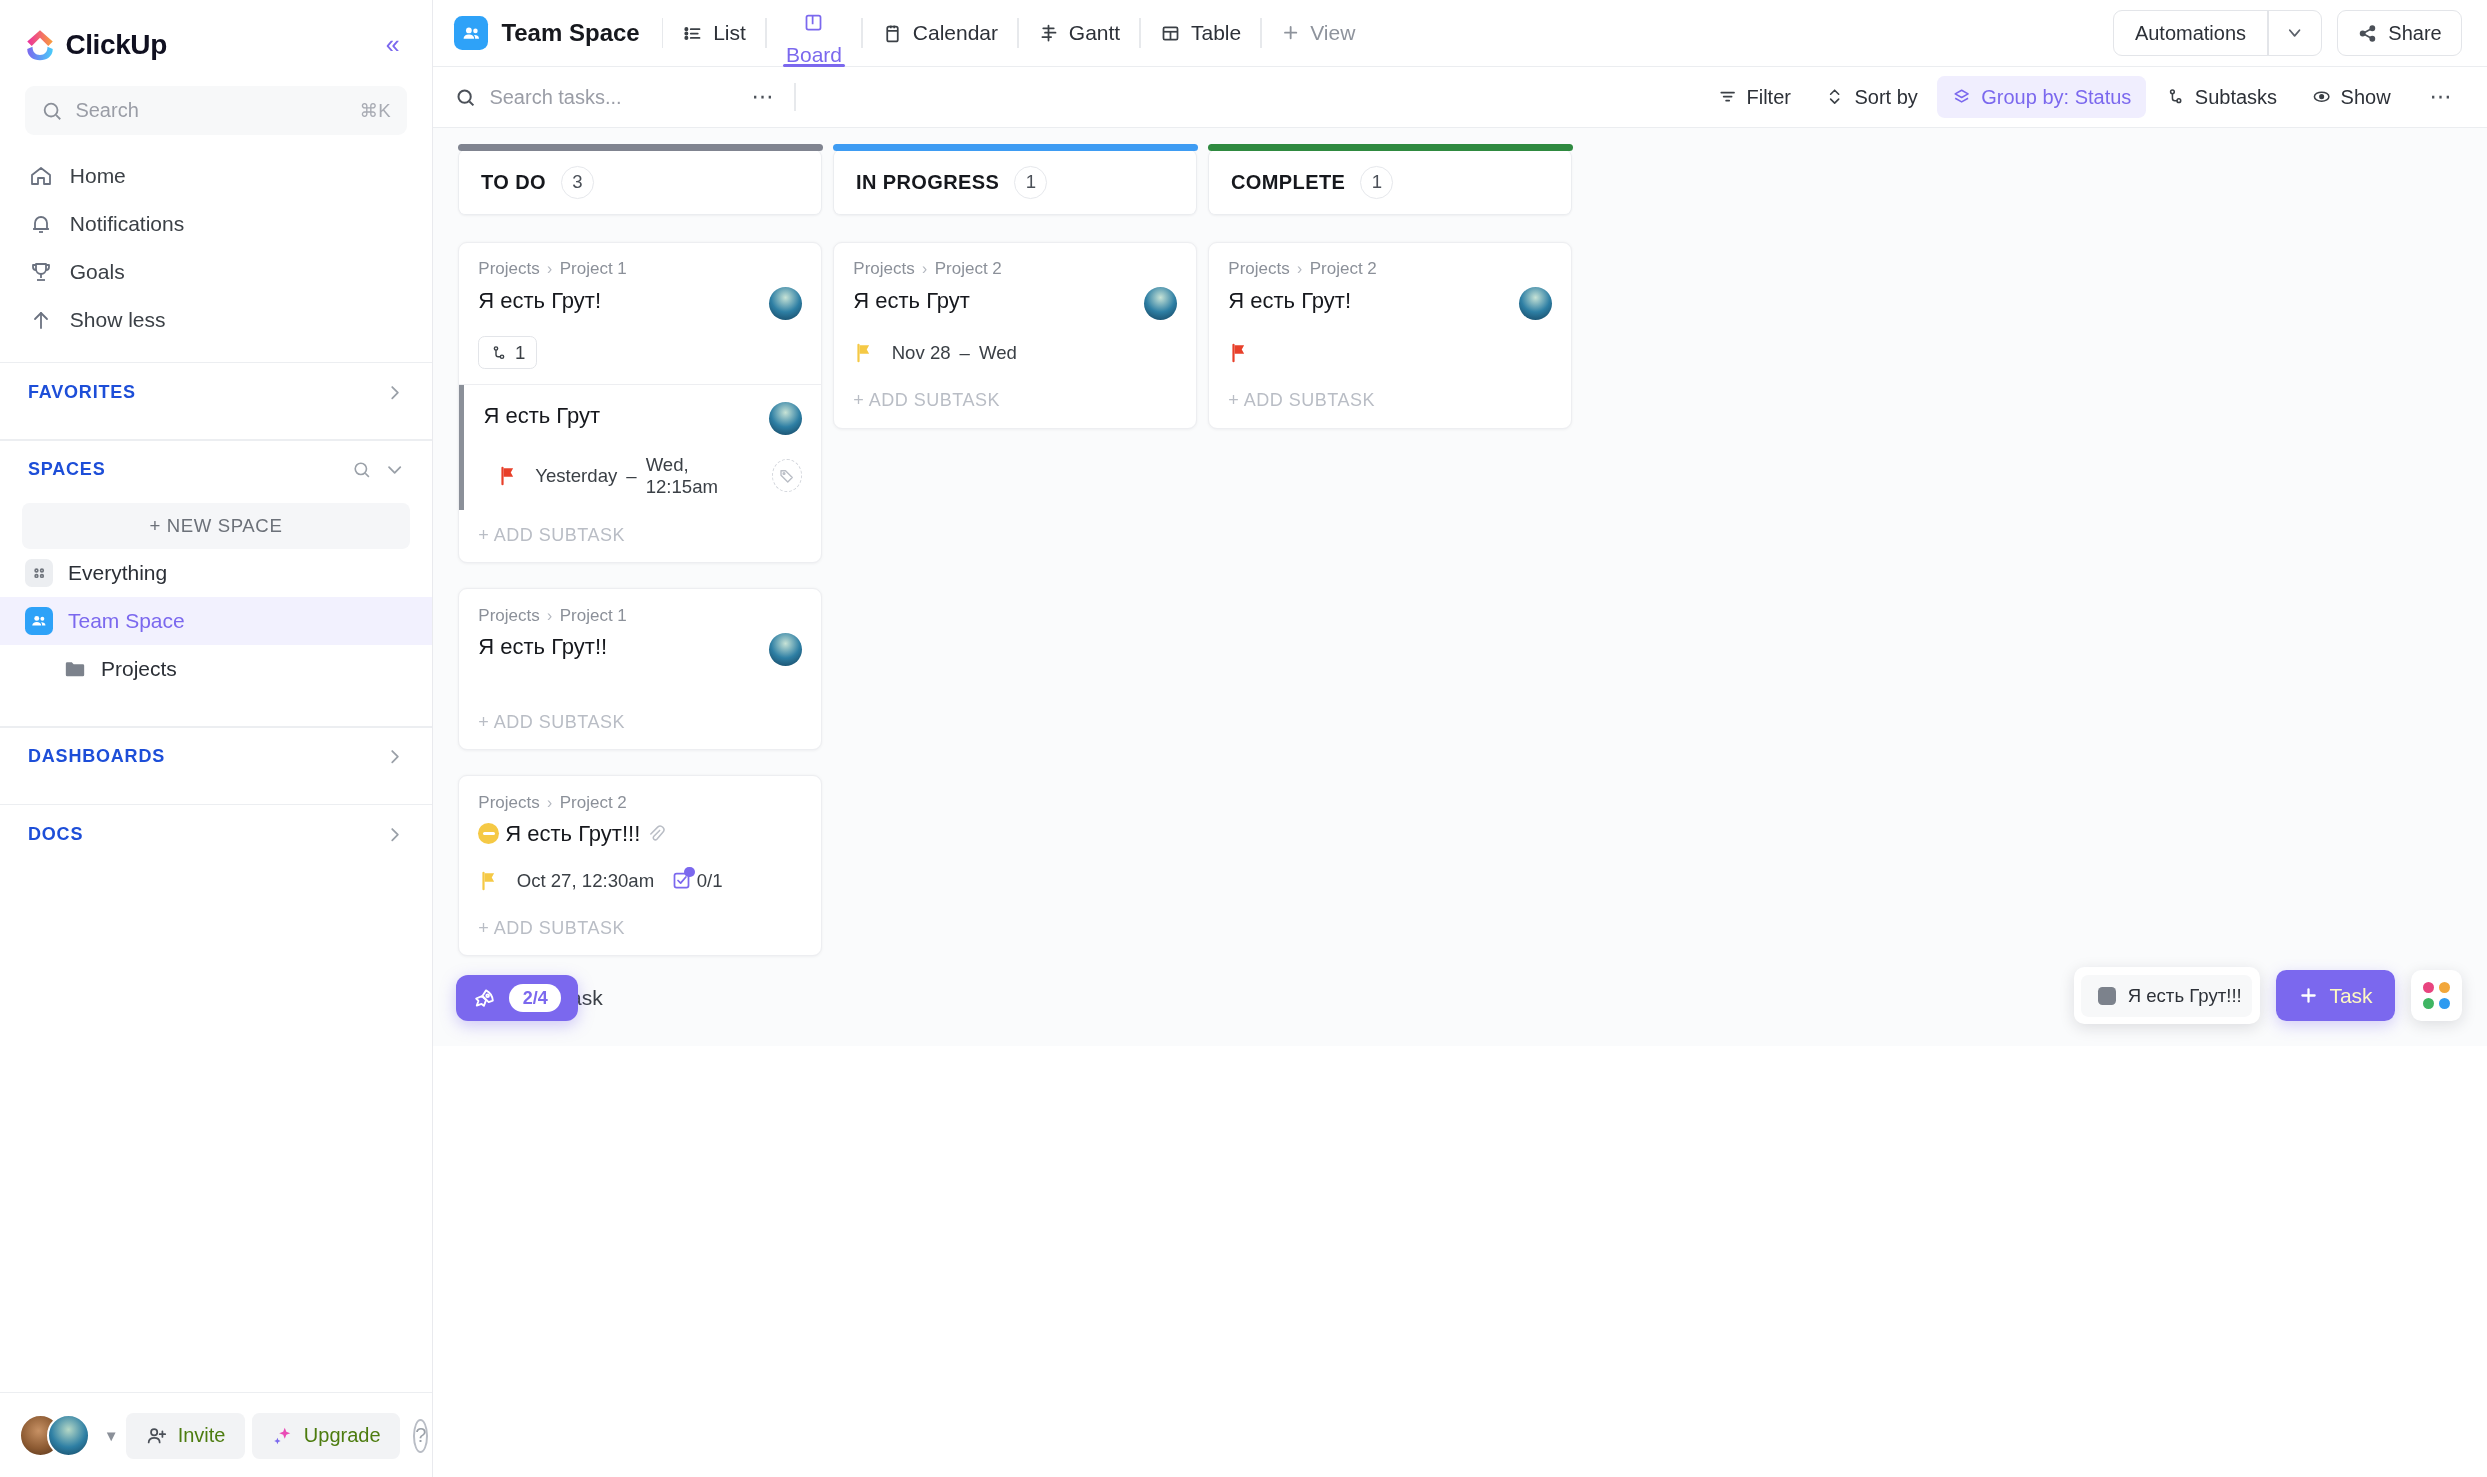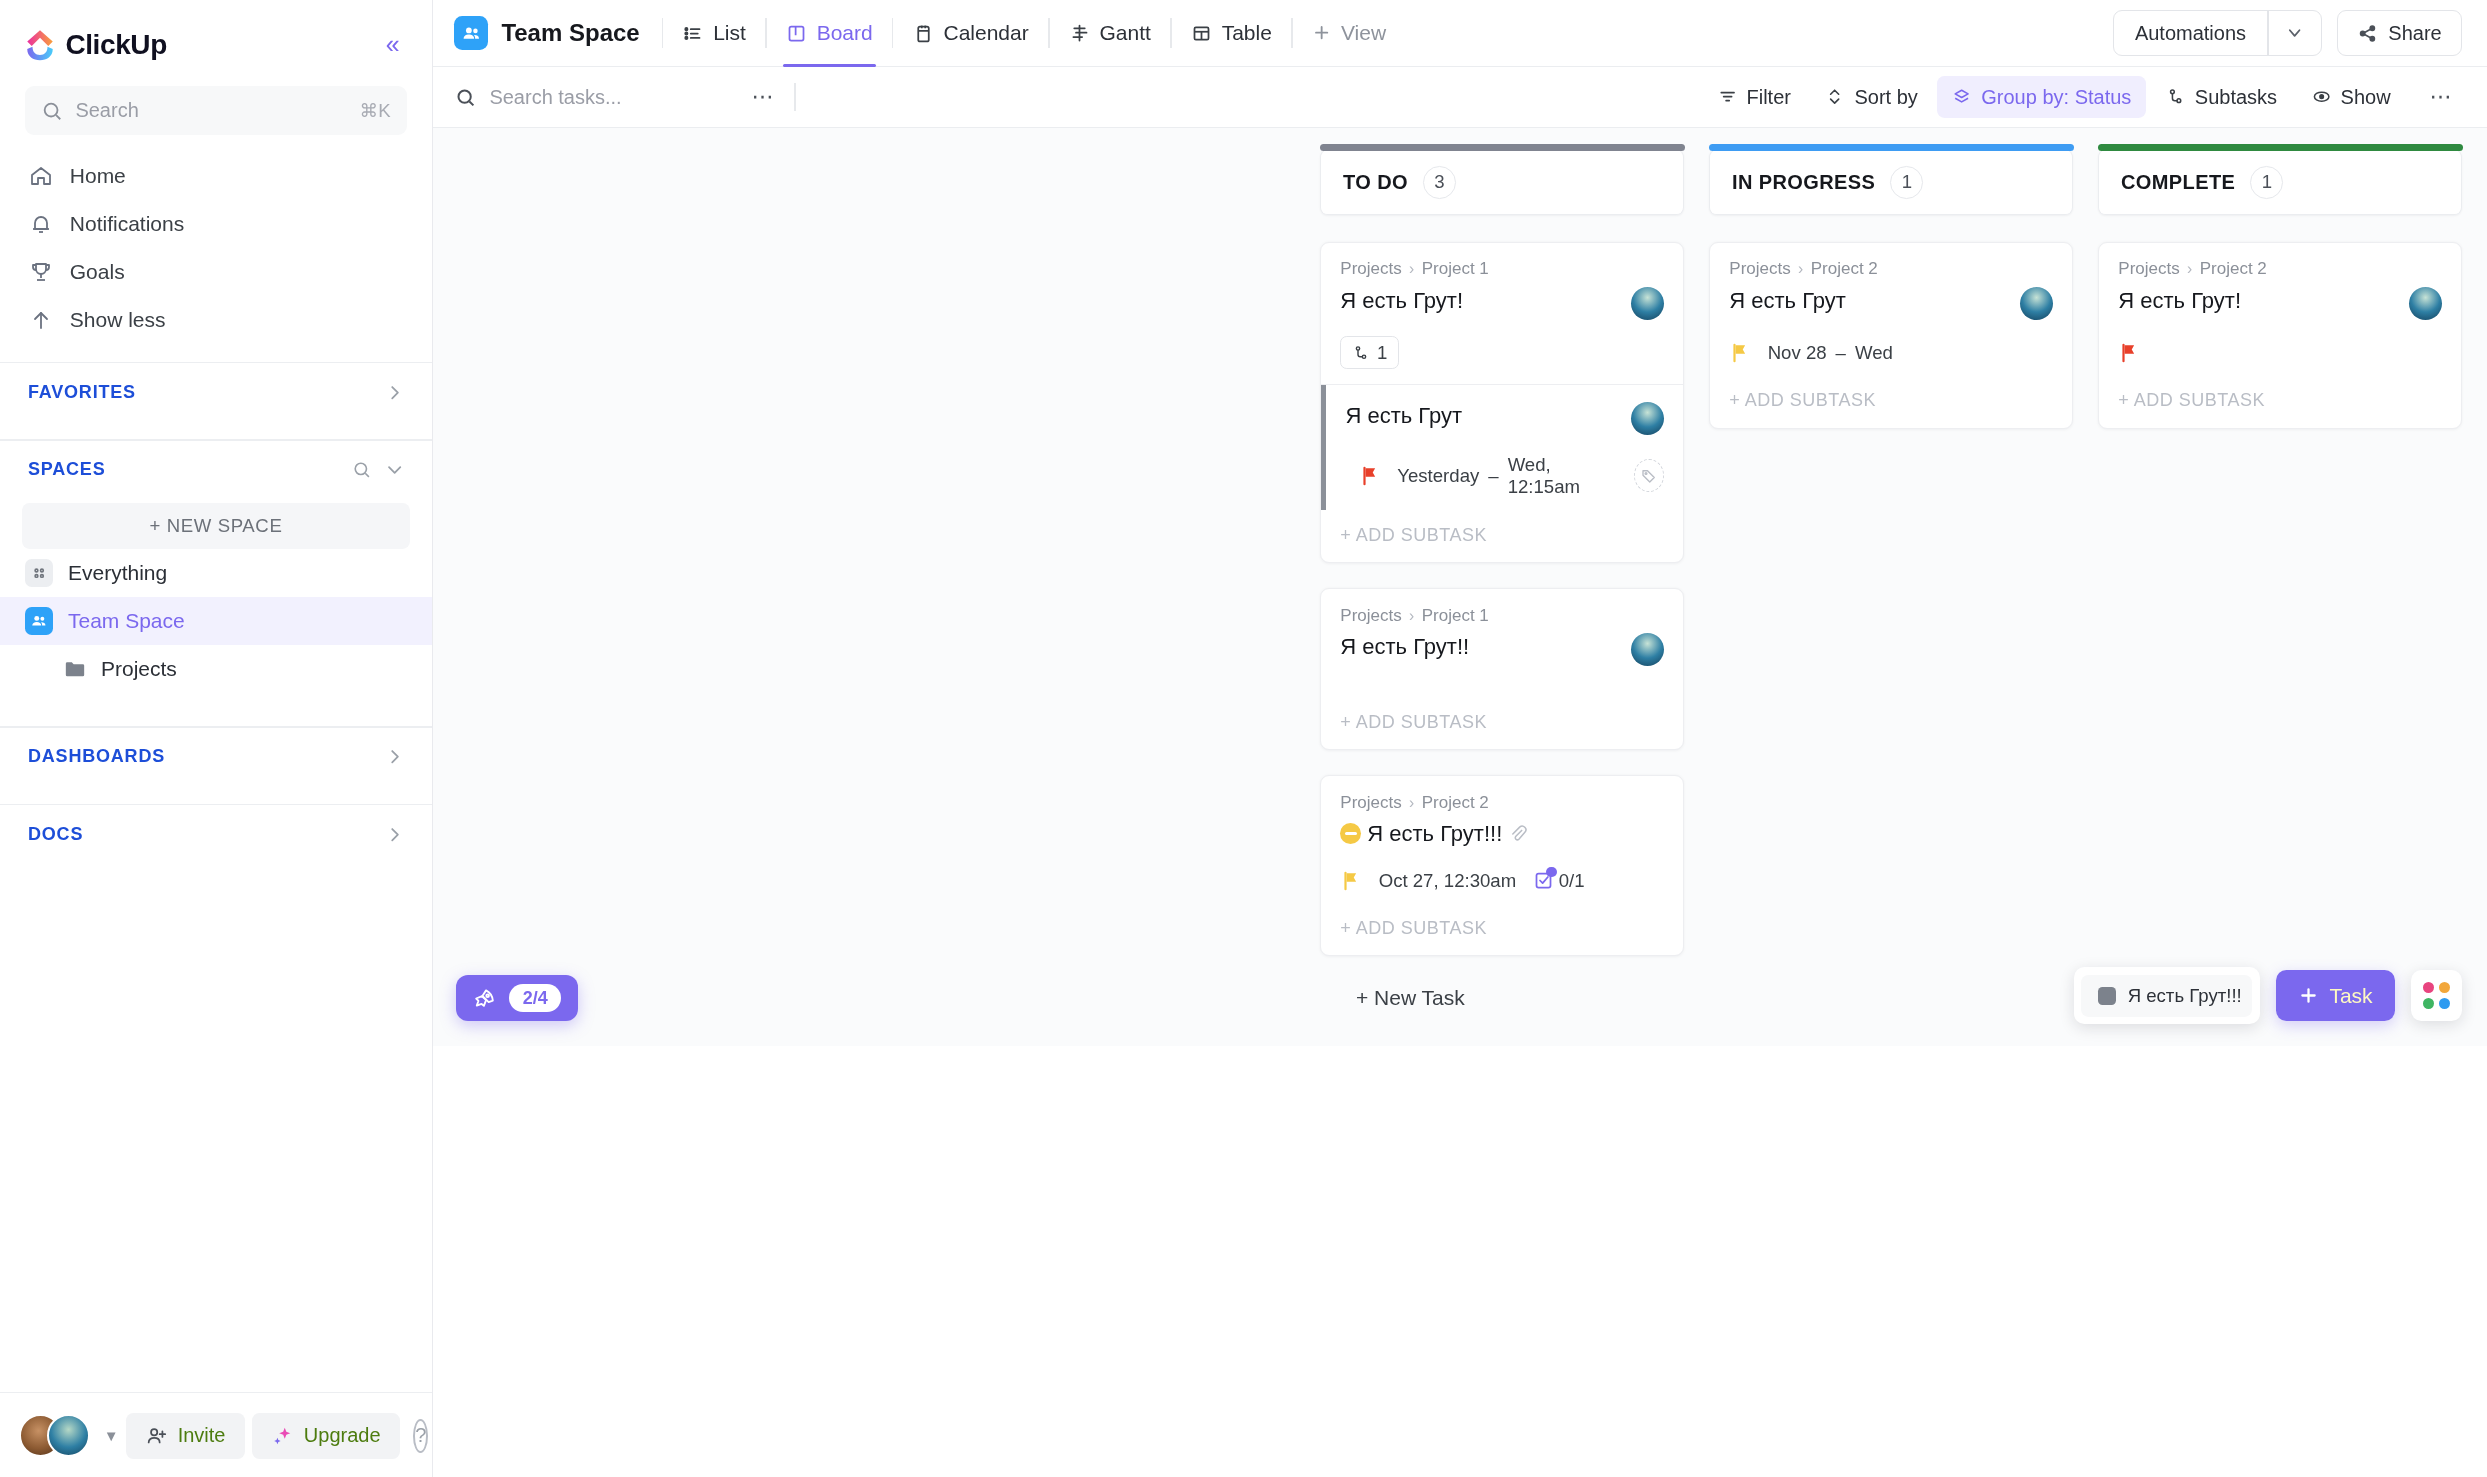--- a/index.html
+++ b/index.html
@@ -97,21 +97,21 @@
   }
   .space-chip { display: flex; align-items: center; gap: 13.4px; padding-right: 22px; }
   .space-chip .sq { width: 34px; height: 34px; border-radius: 8.2px; background: #2ea2f8; color: #fff;
     display: flex; align-items: center; justify-content: center; }
   .space-chip .nm { font-size: 24px; font-weight: 700; color: #16181d; }
   .vsep { width: 1.5px; height: 30px; background: #e7e9ec; }
   .vtab {
     display: flex; align-items: center; gap: 9.7px; padding: 0 19.3px; height: 42px;
     font-size: 21px; color: #2d3138; cursor: pointer; position: relative;
   }
-  .vtab.active { color: #7b68ee; }
+  .vtab.active { color: #7b68ee; flex-direction: column; }
   .vtab.active::after {
     content: ""; position: absolute; left: 16.4px; right: 16.4px; bottom: -13.4px; height: 3.7px;
     background: #7b68ee; border-radius: 2.2px;
   }
   .vtab.muted { color: #8e939c; }
   .top-right { margin-left: auto; display: flex; align-items: center; gap: 15px; }
   .btn-outline {
     height: 46px; border: 1.5px solid #e3e5e9; border-radius: 9px; display: flex; align-items: center;
     font-size: 20px; color: #2d3138; cursor: pointer; background: #fff;
   }
@@ -131,21 +131,21 @@
   .ts-sep { width: 1.5px; height: 28px; background: #e7e9ec; margin-left: 19.3px; }
   .sub-right { margin-left: auto; display: flex; align-items: center; gap: 4.5px; }
   .sb-btn {
     display: flex; align-items: center; gap: 9.7px; height: 42px; padding: 0 15px; border-radius: 7.4px;
     font-size: 20px; color: #2d3138; cursor: pointer;
   }
   .sb-btn.act { background: #f0eefe; color: #7b68ee; }
 
   
   .board { flex: 1; background: #fafbfc; padding: 22px 0 0 0; overflow: hidden; position: relative; }
-  .cols { display: flex; gap: 25px; padding: 0 25px; align-items: flex-start; justify-content: flex-end; }
+  .cols { display: flex; gap: 11px; padding: 0 25px; align-items: flex-start; }
   .col { width: 364px; flex: 0 0 364px; }
   .col-head {
     background: #fff; border: 1.5px solid #ebedf0; border-radius: 7.4px; border-top: none;
     height: 65px; display: flex; align-items: center; padding: 0 22px; gap: 15px;
     position: relative; box-shadow: 0 0.7px 2.2px rgba(20,25,35,.05);
   }
   .col-head::before {
     content: ""; position: absolute; left: -1.5px; right: -1.5px; top: -6px; height: 7.4px; border-radius: 3.7px;
     background: var(--accent);
   }

